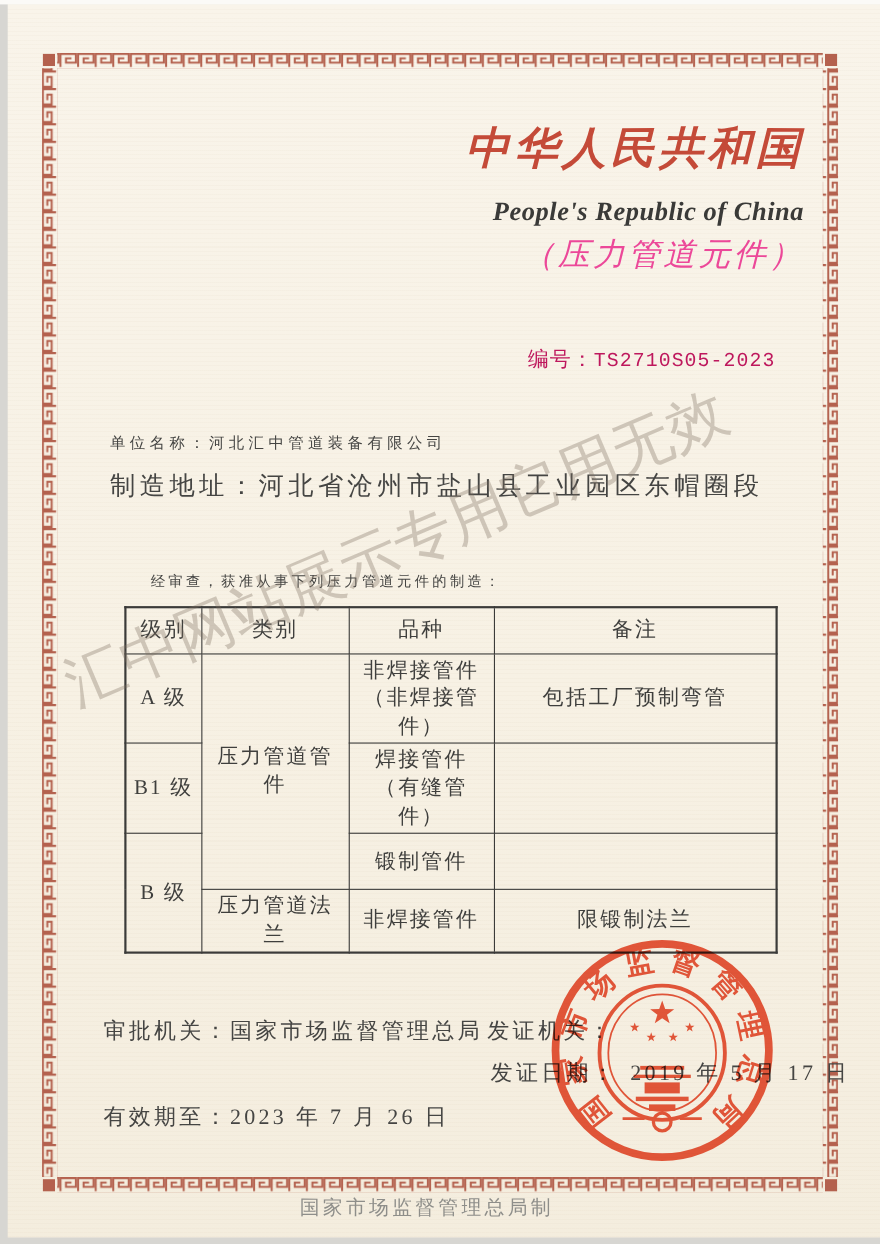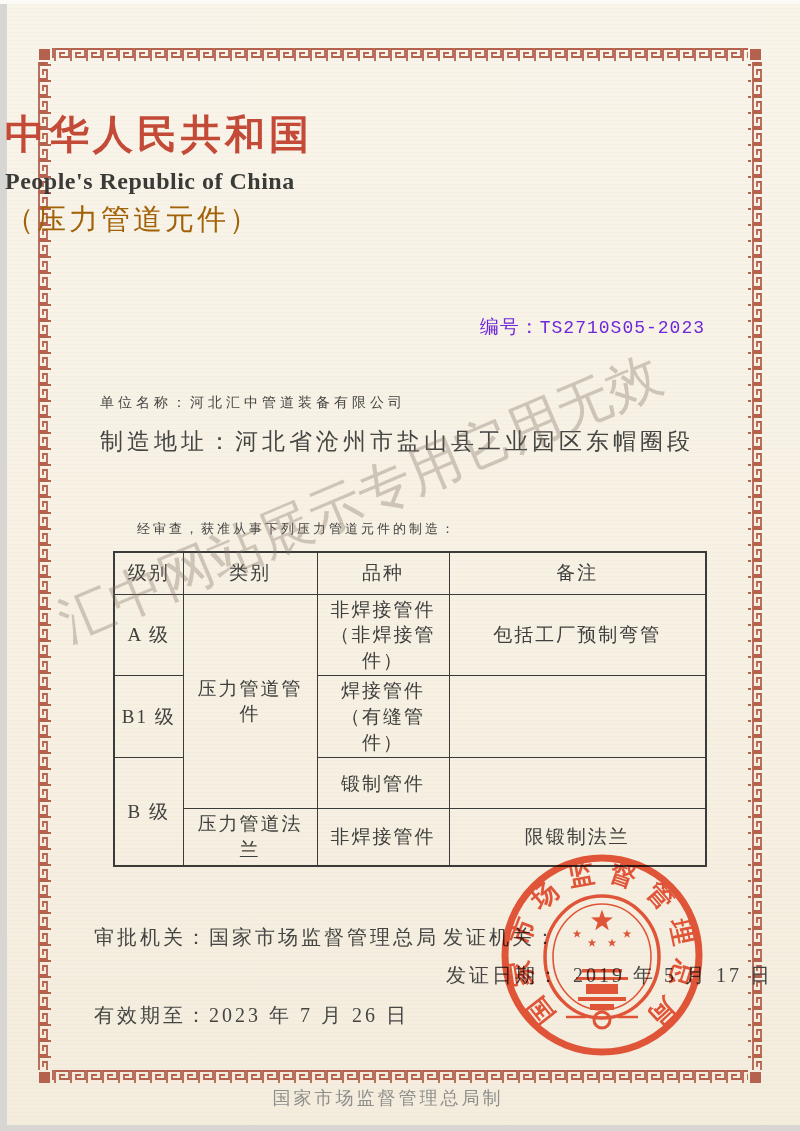--- a/index.html
+++ b/index.html
@@ -12,31 +12,31 @@
       linear-gradient(180deg,#f9f4ea 0%, #f7f1e4 55%, #f4edde 100%);
     overflow:hidden;
     color:#454543;
   }
   .edge-left  { position:absolute; left:0; top:0; bottom:0; width:7px;  background:#d7d6d2; }
   .edge-top   { position:absolute; left:0; top:0; right:0;  height:4px; background:#fbfaf7; }
   .edge-bottom{ position:absolute; left:0; bottom:0; right:0; height:6px; background:#d7d6d2; }
 
   .border-frame { position:absolute; left:38px; top:48px; }
 
-  .title-block { position:absolute; left:5px; top:0; width:726px; text-align:left; }
+  .title-block { position:absolute; left:5px; top:0; width:726px; text-align:right;font-style:italic; }
   .t-cn { position:relative; font-size:40px; font-weight:bold; color:#c44a38; letter-spacing:4px; }
   .t1 { margin-top:107px; }
   .t2 { margin-top:8px; }
   .t-en { font-size:24px; font-weight:bold; color:#3a3a38; letter-spacing:.5px; }
   .e1 { margin-top:9px; }
-  .e2 { margin-top:6px; }
-  .t-sub { font-size:29px; color:#a16207; letter-spacing:3px; margin-top:5px; }
+  .e2 { margin-top:18px; }
+  .t-sub { font-size:29px; color:#ec4899; letter-spacing:3px; margin-top:5px; }
 
   .line { position:absolute; white-space:nowrap; }
-  .no-line { top:314px; right:95px; font-size:19px; color:#6d28d9; letter-spacing:1px; }
+  .no-line { top:314px; right:95px; font-size:19px; color:#be185d; letter-spacing:1px; }
   .no-line .no-value { font-family:"Liberation Mono","DejaVu Sans Mono",monospace; font-size:18px; letter-spacing:1px; }
   .company-line { left:100px; top:394px; font-size:14px; letter-spacing:4px; }
   .address-line { left:100px; top:426px; font-size:23px; letter-spacing:4px; }
   .intro-line   { left:137px; top:520px; font-size:13px; letter-spacing:3px; }
 
   table.license {
     position:absolute; left:113px; top:551px; width:592px;
     border-collapse:collapse; table-layout:fixed;
   }
   table.license td, table.license th {

